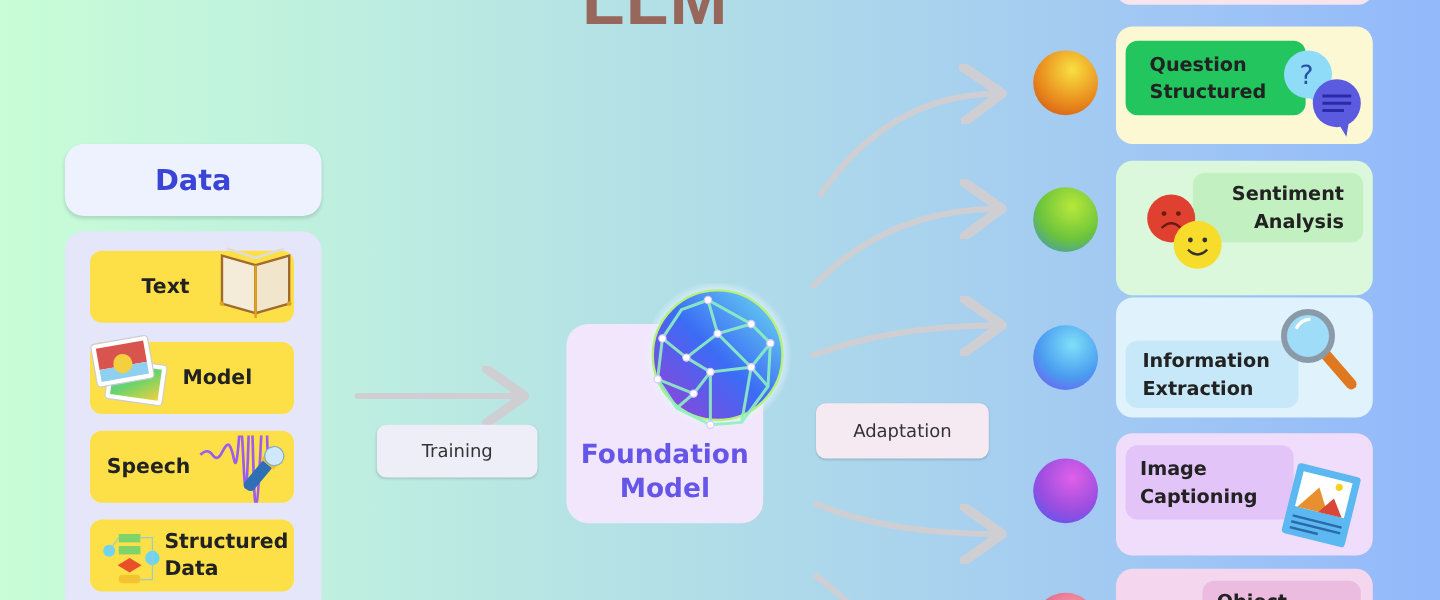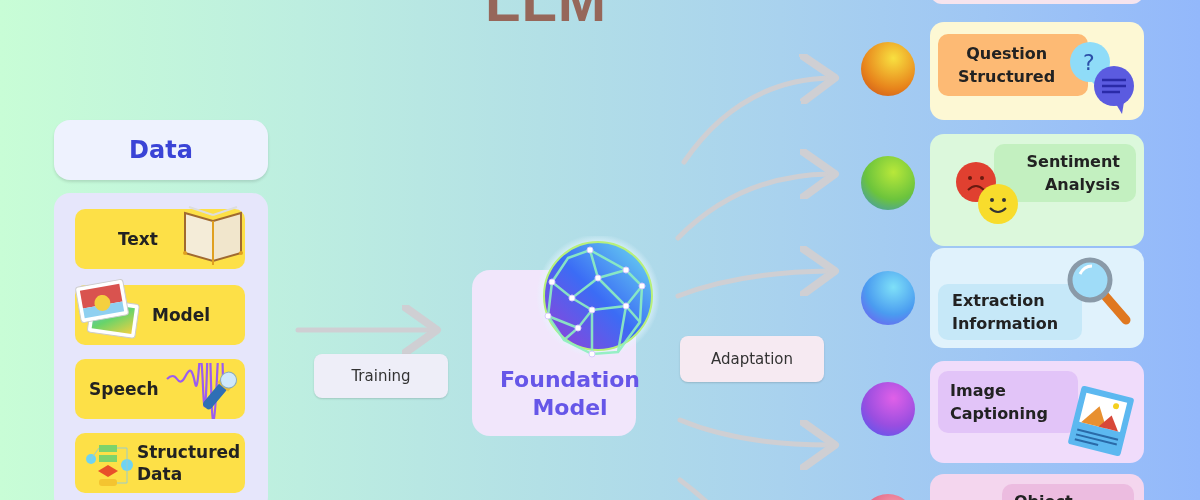--- a/index.html
+++ b/index.html
@@ -38,21 +38,21 @@
     box-shadow:0 1px 2px rgba(0,0,0,0.15);
     display:flex; align-items:center; justify-content:center;
     font-size:15px; color:#333;
   }
   .foundation {
     left:472px; top:270px; width:164px; height:166px; border-radius:18px;
     background:#f1e6fb;
   }
   .foundation-label {
     left:472px; top:366px; width:164px; text-align:center;
-    color:#6656e8; font-size:22px; font-weight:bold; line-height:28px;margin-left:16px;
+    color:#6656e8; font-size:22px; font-weight:bold; line-height:28px;
   }
   .task-card {
     position:absolute; left:930px; width:214px; border-radius:14px;
   }
   .task-inner {
     position:absolute; border-radius:10px; font-size:16px; font-weight:bold; color:#222; line-height:23px;
   }
   .orb { position:absolute; width:54px; height:54px; border-radius:50%; }
 </style>
 </head>
@@ -178,21 +178,21 @@
   <div>Foundation</div>
   <div>Model</div>
 </div>
 
 <div class="pill" style="left:680px;top:336px;width:144px;height:46px;background:#f6eaf2;">Adaptation</div>
 
 <div class="task-card" style="top:-20px;height:24px;background:#f6e4ee;"></div>
 
 <div class="orb" style="left:861px;top:42px;background:radial-gradient(circle at 60% 30%, #f8e040, #e8861c 60%, #c84a18);"></div>
 <div class="task-card" style="top:22px;height:98px;background:#fdf8d4;">
-  <div class="task-inner" style="left:8px;top:12px;width:150px;height:62px;background:#fdba74;text-align:center;">
+  <div class="task-inner" style="left:8px;top:12px;width:150px;height:62px;background:#22c55e;">
     <div style="position:absolute;left:20px;top:8px;">
       <div>Question</div>
       <div>Structured</div>
     </div>
   </div>
   <svg class="icon" style="left:134px;top:18px;" width="80" height="80">
     <circle cx="26" cy="22" r="20" fill="#8fdcf8"></circle>
       <path d="M26,40 L34,48 L30,38 Z" fill="#8fdcf8"></path>
     <text x="19" y="30" font-size="22" fill="#2b4fa8" font-family="DejaVu Sans, sans-serif">?</text>
     <circle cx="50" cy="46" r="20" fill="#5b5be0"></circle>
@@ -222,22 +222,22 @@
       <circle cx="38" cy="40" r="2" fill="#333"></circle>
       <circle cx="50" cy="40" r="2" fill="#333"></circle>
     <path d="M36,48 Q44,56 52,48" stroke="#333" stroke-width="2" fill="none"></path>
   </svg>
 </div>
 
 <div class="orb" style="left:861px;top:271px;background:radial-gradient(circle at 60% 30%, #7ee0f8, #4a9cf0 55%, #7a4ef0);"></div>
 <div class="task-card" style="top:248px;height:100px;background:#e0f2fc;">
   <div class="task-inner" style="left:8px;top:36px;width:144px;height:56px;background:#c6e8f8;">
     <div style="position:absolute;left:14px;top:5px;">
+      <div>Information</div>
       <div>Extraction</div>
-      <div>Information</div>
     </div>
   </div>
   <svg class="icon" style="left:134px;top:6px;" width="80" height="80">
     <line x1="36" y1="36" x2="62" y2="66" stroke="#e07820" stroke-width="9" stroke-linecap="round"></line>
     <circle cx="26" cy="26" r="20" fill="#9fdcf8" stroke="#8a9aa8" stroke-width="5"></circle>
     <path d="M16,20 Q20,12 28,12" stroke="#fff" stroke-width="3" fill="none"></path>
   </svg>
 </div>
 
 <div class="orb" style="left:861px;top:382px;background:radial-gradient(circle at 60% 30%, #e060e8, #9a4ee0 55%, #4a58f0);"></div>

